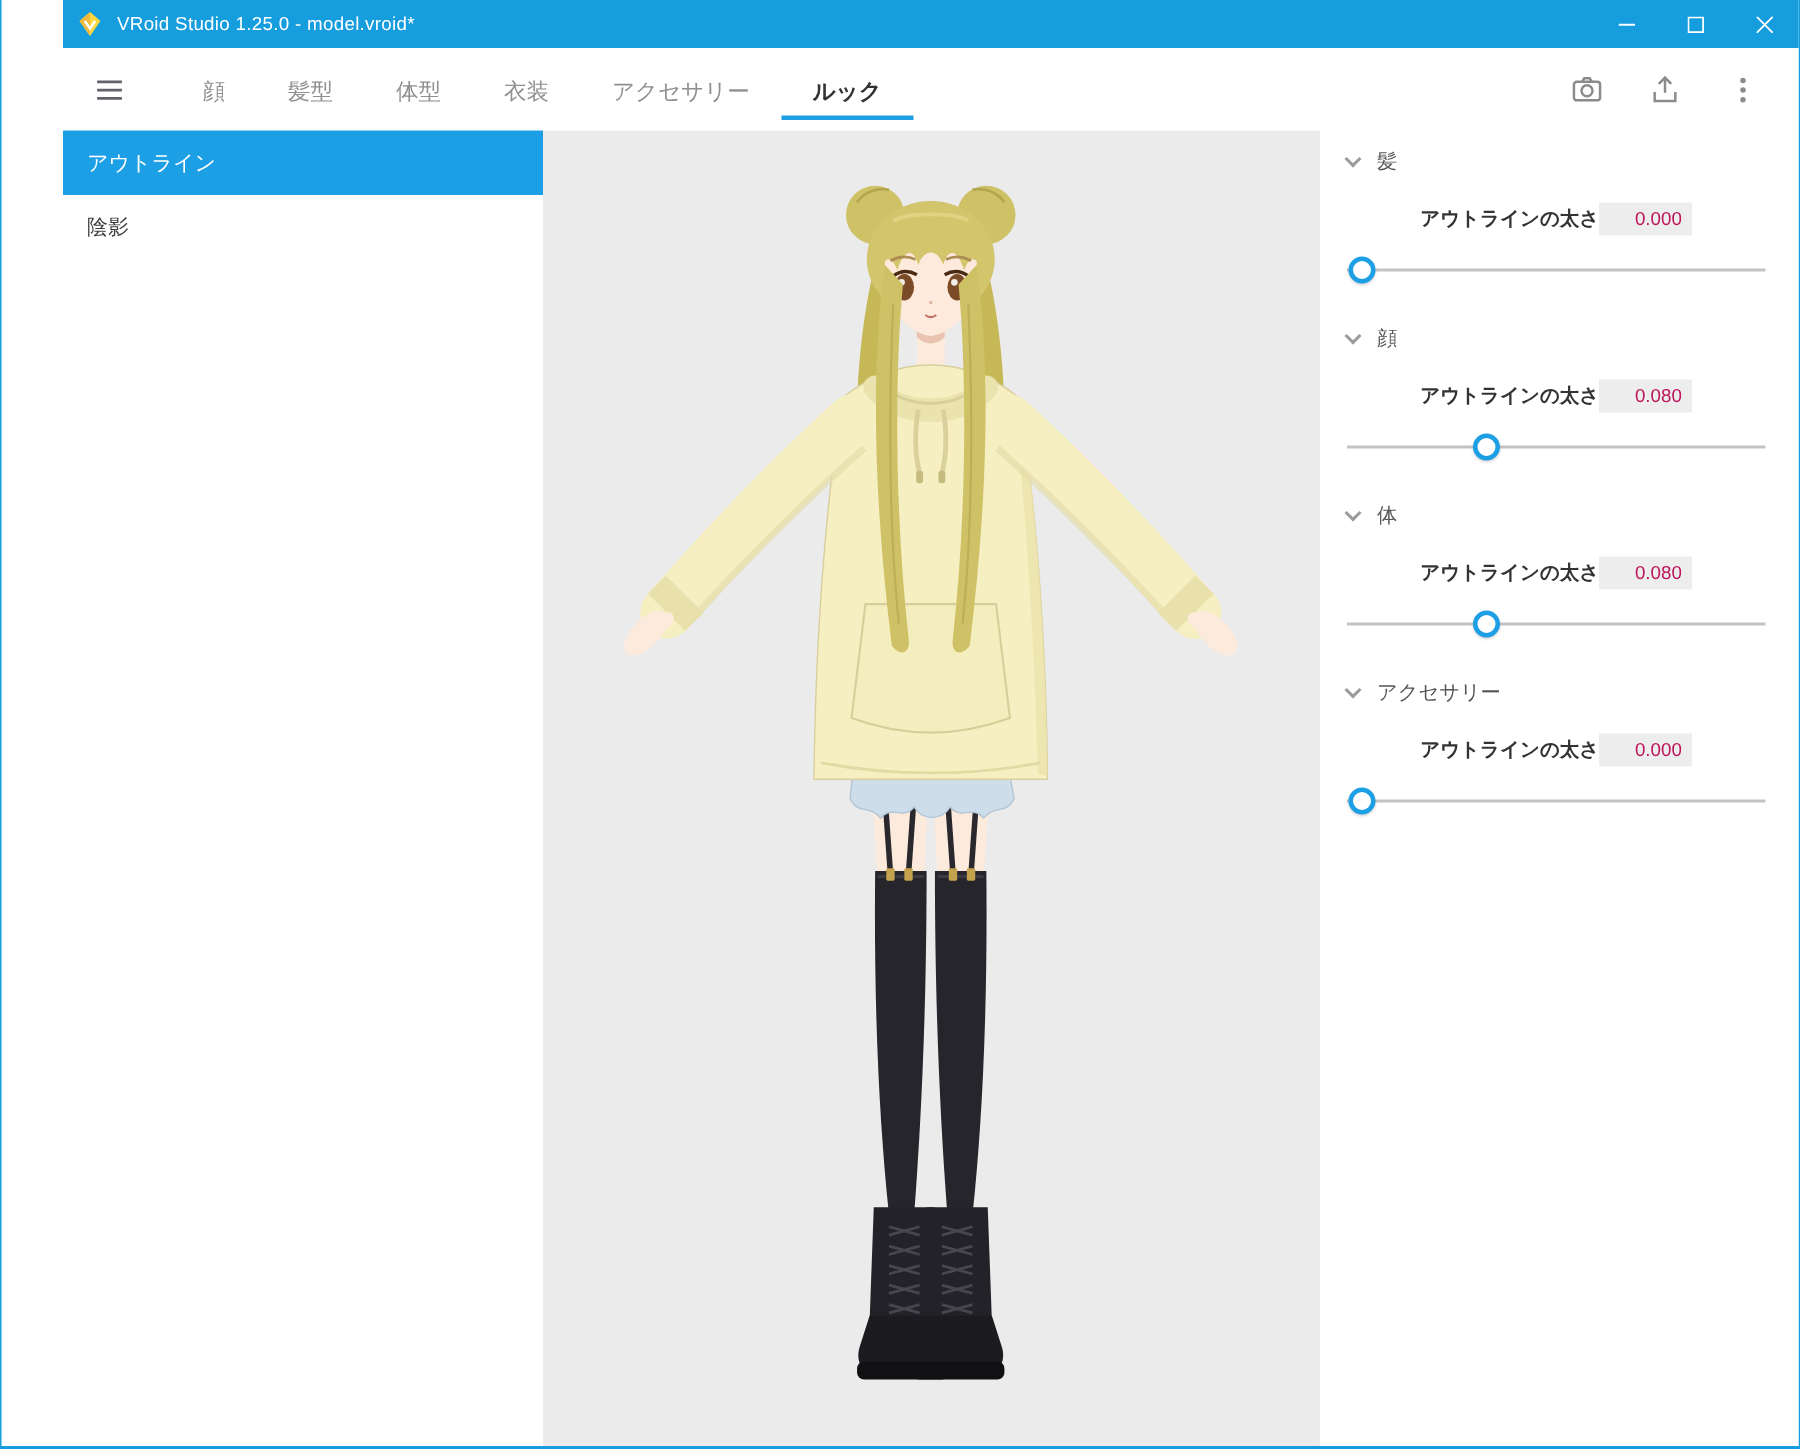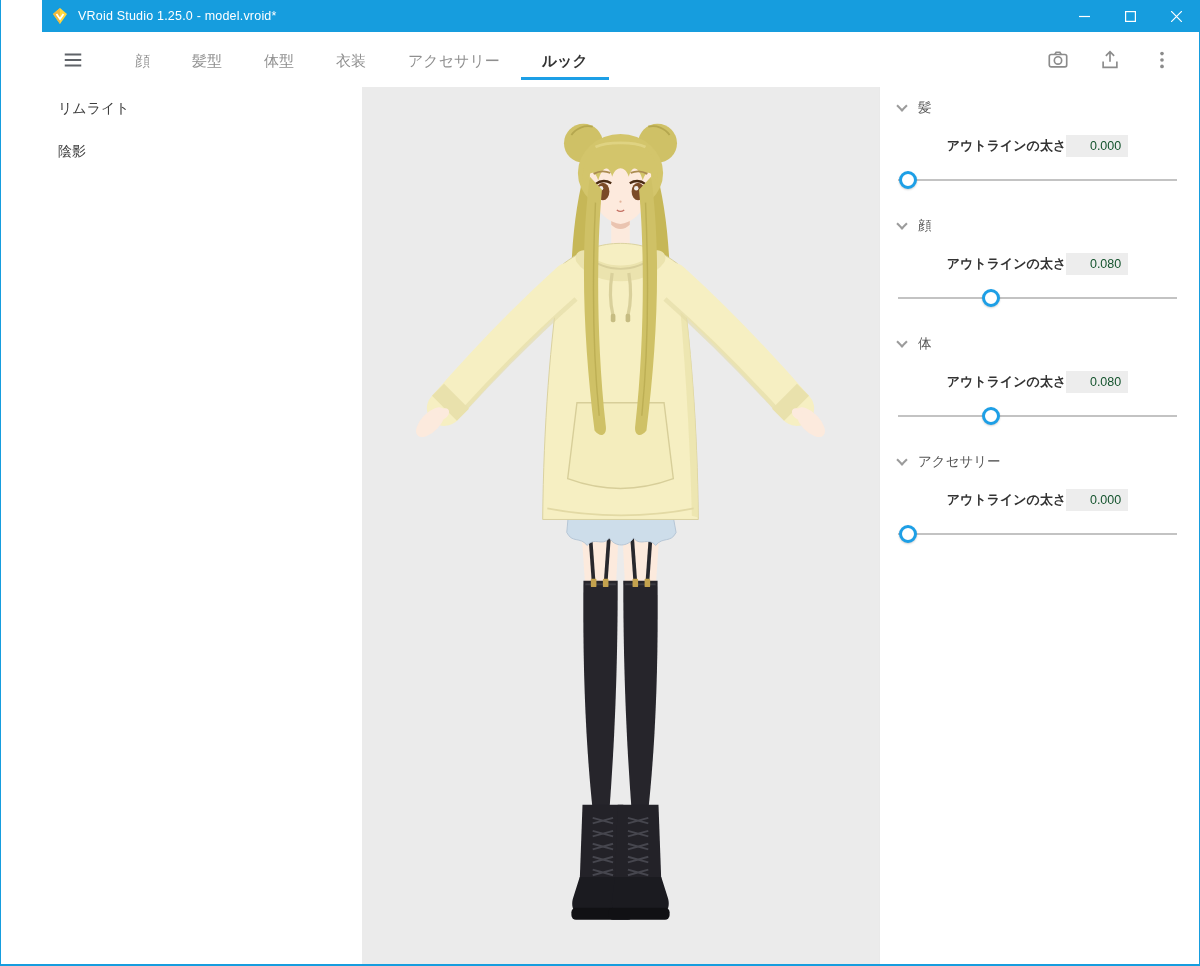--- a/index.html
+++ b/index.html
@@ -46,21 +46,21 @@
     padding:10px 22px 0 18px; }
   .section { margin-bottom:24px; }
   .section-header { display:flex; align-items:center; gap:12px; height:22px;
     margin-bottom:16px; cursor:pointer; }
   .chevron { width:8px; height:8px; border-right:2px solid #9b9b9b; border-bottom:2px solid #9b9b9b;
     transform:rotate(45deg); margin-top:-4px; }
   .section-title { font-size:13.5px; color:#555; }
   .param-row { display:flex; align-items:center; justify-content:center; margin-bottom:12px; }
   .param-label { font-size:13px; font-weight:700; color:#333; }
   .value-box { width:62px; height:22px; background:#ededed; border:none; text-align:right;
-    padding-right:7px; font-size:12.5px; color:#14532d; font-family:inherit; }
+    padding-right:7px; font-size:12.5px; color:#be185d; font-family:inherit; }
   .slider { position:relative; height:22px; cursor:pointer; }
   .slider-track { position:absolute; left:0; right:0; top:50%; height:2px; background:#c3c3c3;
     transform:translateY(-50%); }
   .slider-thumb { position:absolute; top:50%; width:18px; height:18px; border-radius:50%;
     background:#fff; border:3px solid var(--accent,#1d9fe6);
     transform:translate(-50%,-50%); box-shadow:0 1px 2px rgba(0,0,0,.18); cursor:grab; }
 </style>
 </head>
 <body>
 
@@ -128,21 +128,21 @@
             <circle cx="12" cy="12" r="2"></circle>
             <circle cx="12" cy="19" r="2"></circle>
         </svg>
       </button>
     </div>
   </div>
 
   <div class="content">
 
     <aside class="sidebar">
-      <div class="side-item">リムライト</div>
+      <div class="side-item selected">アウトライン</div>
       <div class="side-item">陰影</div>
     </aside>
 
     <div class="viewport">
       <svg viewBox="0 0 558 877" preserveAspectRatio="xMidYMid meet">
 
         <g fill="#c6b757">
           <path d="M242,50 C221,122 220,232 239,330 C245,342 258,338 255,322 C243,240 246,130 258,68 Z"></path>
           <path d="M316,50 C337,122 338,232 319,330 C313,342 300,338 303,322 C315,240 312,130 300,68 Z"></path>
         </g>

